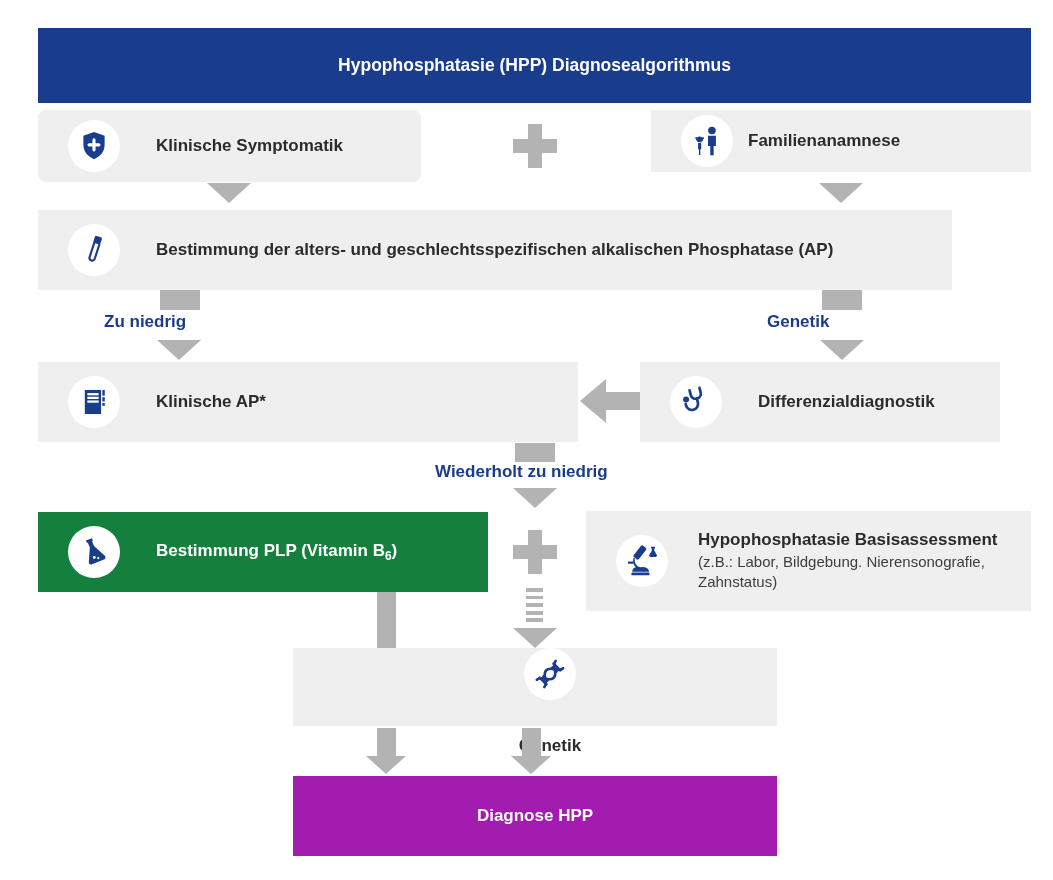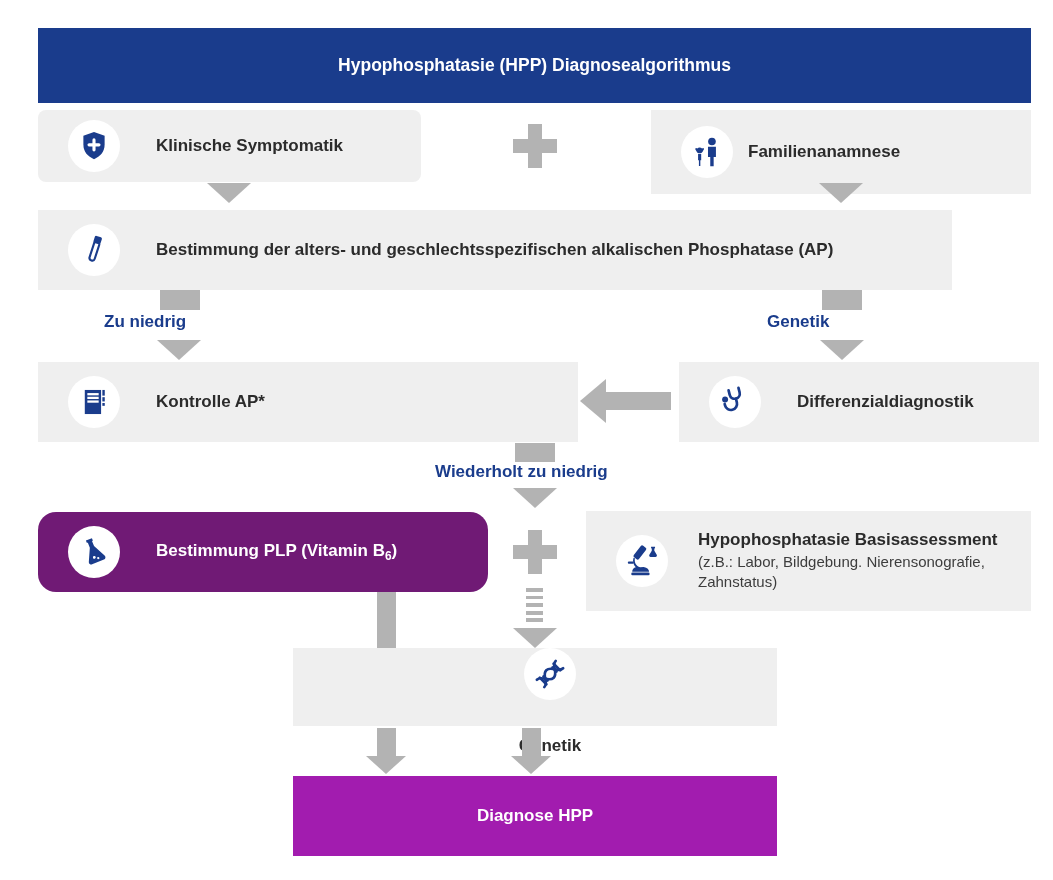--- a/index.html
+++ b/index.html
@@ -3,21 +3,21 @@
 <meta charset="utf-8">
 <style>
   html,body{margin:0;padding:0;background:#ffffff;}
   .canvas{
     position:relative;width:1053px;height:880px;background:#ffffff;
     font-family:"Liberation Sans", sans-serif;color:#2b2b2b;overflow:hidden;margin-left:8px;
   }
   .box{position:absolute;display:flex;align-items:center;box-sizing:border-box;}
   .gray{background:#efefef;}
   .blue{background:#a21caf;}
-  .cyan{background:#701a75;border-radius:18px;}
+  .cyan{background:#15803d;}
   .header-bar{
     position:absolute;left:30px;top:28px;width:993px;height:75px;background:#1a3c8c;
     display:flex;align-items:center;justify-content:center;
   }
   .header-bar .title{color:#ffffff;font-weight:bold;font-size:17.5px;}
   .node{padding-left:30px;gap:36px;}
   .icon-circle{
     width:52px;height:52px;border-radius:50%;background:#ffffff;flex:0 0 52px;
     display:flex;align-items:center;justify-content:center;
   }
@@ -63,21 +63,21 @@
         <path d="M12 2.2 L19.5 4.8 V11 c0 5.2-3.2 8.6-7.5 10.3 C7.7 19.6 4.5 16.2 4.5 11 V4.8 Z" fill="#1a3c8c"></path>
         <rect x="10.9" y="6.6" width="2.2" height="9.2" rx="1.1" fill="#ffffff"></rect>
         <rect x="7.4" y="10.1" width="9.2" height="2.2" rx="1.1" fill="#ffffff"></rect>
       </svg>
     </span>
     <span class="node-label">Klinische Symptomatik</span>
   </div>
 
   <div class="plus" style="left:505px;top:124px;"></div>
 
-  <div class="box gray node" style="left:643px;top:110px;width:380px;height:84px;gap:15px;">
+  <div class="box gray node" style="left:643px;top:110px;width:380px;height:62px;gap:15px;">
     <span class="icon-circle">
       <svg viewBox="0 0 24 24">
         <circle cx="15.5" cy="4.6" r="2.7" fill="#1a3c8c"></circle>
         <path d="M12.7 8.3h5.6v7.3h-1.6v6.4h-2.4v-6.4h-1.6z" fill="#1a3c8c"></path>
         <circle cx="6.8" cy="10.9" r="2" fill="#1a3c8c"></circle>
         <path d="M5.7 13.4h2.2v4.4h-.6v4.1h-1v-4.1h-.6z" fill="#1a3c8c"></path>
         <path d="M4.4 9.9 L5.6 11.7 M9.2 9.9 L8 11.7" stroke="#1a3c8c" stroke-width="1.4" stroke-linecap="round" fill="none"></path>
       </svg>
     </span>
     <span class="node-label">Familienanamnese</span>
@@ -111,27 +111,27 @@
       <svg viewBox="0 0 24 24">
         <rect x="5.5" y="3.5" width="11.5" height="17" fill="#1a3c8c"></rect>
         <rect x="7.3" y="5.7" width="8" height="1.6" fill="#ffffff"></rect>
         <rect x="7.3" y="8.3" width="8" height="1.6" fill="#ffffff"></rect>
         <rect x="7.3" y="10.9" width="8" height="1.6" fill="#ffffff"></rect>
         <rect x="17.9" y="3.5" width="1.7" height="4" fill="#1a3c8c"></rect>
         <rect x="17.9" y="8.6" width="1.7" height="3" fill="#1a3c8c"></rect>
         <rect x="17.9" y="12.7" width="1.7" height="2" fill="#1a3c8c"></rect>
       </svg>
     </span>
-    <span class="node-label">Kontrolle AP*</span>
+    <span class="node-label">Klinische AP*</span>
   </div>
 
   <div class="tri-left" style="left:572px;top:379px;"></div>
   <div class="shaft" style="left:597px;top:392px;width:66px;height:18px;"></div>
 
-  <div class="box gray node" style="left:671px;top:362px;width:360px;height:80px;">
+  <div class="box gray node" style="left:632px;top:362px;width:360px;height:80px;">
     <span class="icon-circle">
       <svg viewBox="0 0 24 24">
         <g transform="rotate(-14 12 12)" fill="none" stroke="#1a3c8c" stroke-width="1.9" stroke-linecap="round">
           <path d="M9.6 2.9 v3.3 a3.6 3.6 0 0 0 7.2 0 V2.9"></path>
           <path d="M13.2 9.9 v2.7 a4.3 4.3 0 0 1 -8.6 0 v-1"></path>
         </g>
         <circle cx="5" cy="10.2" r="2.1" fill="#1a3c8c"></circle>
       </svg>
     </span>
     <span class="node-label">Differenzialdiagnostik</span>

